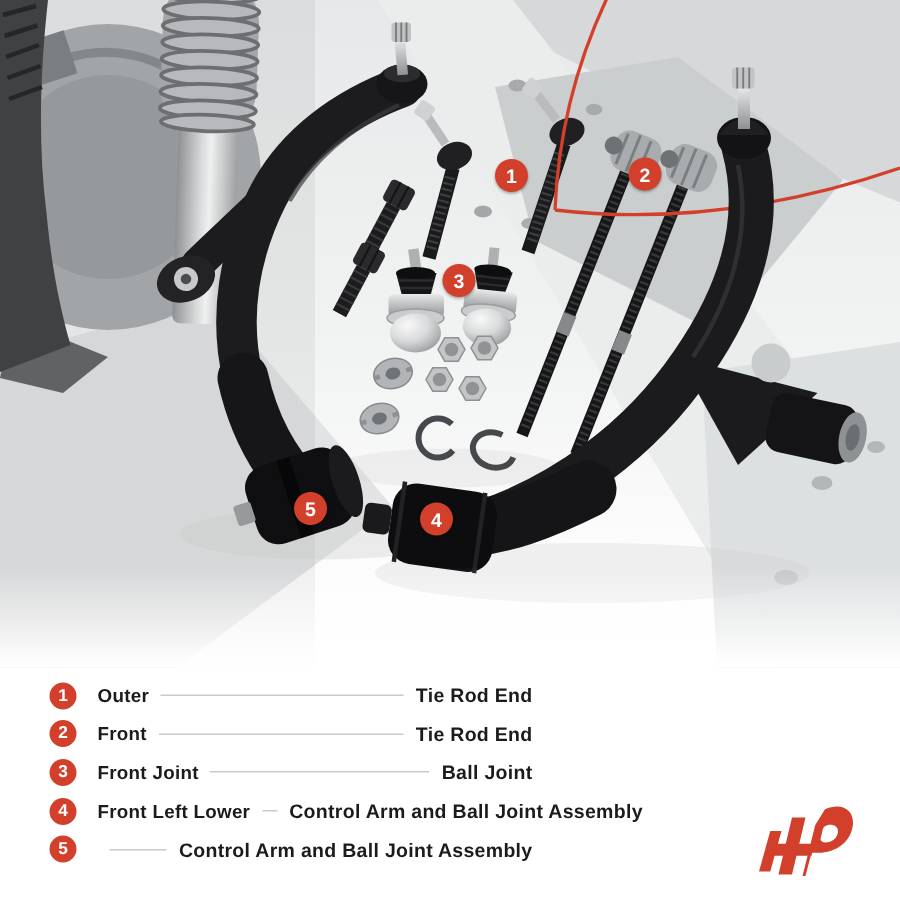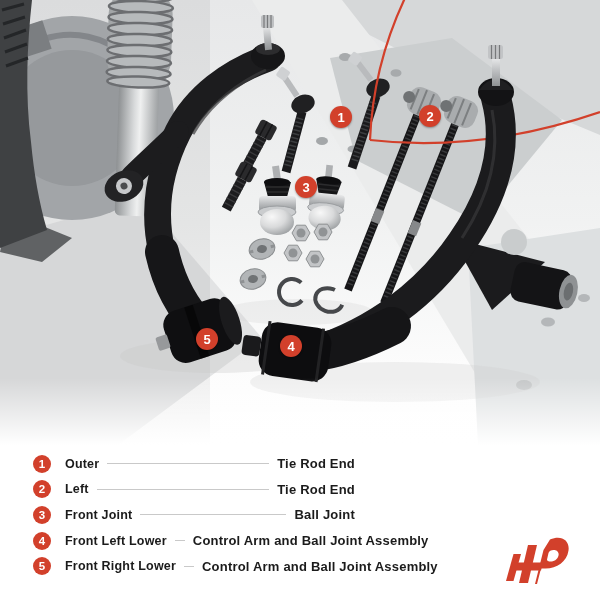--- a/index.html
+++ b/index.html
@@ -284,39 +284,38 @@
 
   <div class="legend">
     <div class="lrow">
       <span class="lbadge">1</span>
       <span class="lloc">Outer</span>
       <span class="lline"></span>
       <span class="lpart">Tie Rod End</span>
     </div>
     <div class="lrow">
       <span class="lbadge">2</span>
-      <span class="lloc">Left</span>
+      <span class="lloc">Front</span>
       <span class="lline"></span>
       <span class="lpart">Tie Rod End</span>
     </div>
     <div class="lrow">
       <span class="lbadge">3</span>
       <span class="lloc">Front Joint</span>
       <span class="lline"></span>
       <span class="lpart">Ball Joint</span>
     </div>
     <div class="lrow">
       <span class="lbadge">4</span>
       <span class="lloc">Front Left Lower</span>
       <span class="lline"></span>
       <span class="lpart">Control Arm and Ball Joint Assembly</span>
     </div>
     <div class="lrow">
       <span class="lbadge">5</span>
-      <span class="lloc">Front Right Lower</span>
       <span class="lline"></span>
       <span class="lpart">Control Arm and Ball Joint Assembly</span>
     </div>
   </div>
 
   <svg class="logo" width="74" height="52" viewBox="0 0 74 52">
     <g fill="#d2402b">
       <polygon points="9,45 16.5,18 24,18 16.5,45"></polygon>
       <polygon points="22,47 31,9 40,9 31,47"></polygon>
       <polygon points="14,34.5 44,34.5 46,26.5 16,26.5"></polygon>

